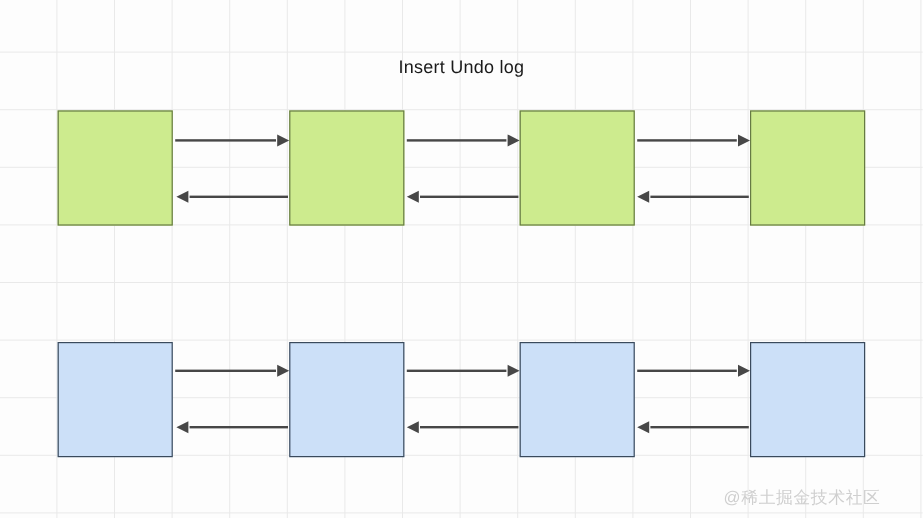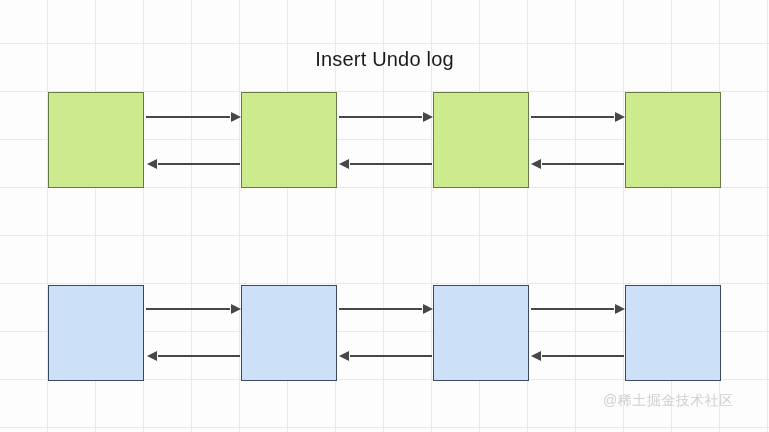--- a/index.html
+++ b/index.html
@@ -18,21 +18,21 @@
     background-image:
       linear-gradient(to right, #e9e9e9 1px, transparent 1px),
       linear-gradient(to bottom, #e9e9e9 1px, transparent 1px);
     background-size: 48px 48px;
     background-position: -1px -5px;
     overflow: hidden;
   }
   .diagram-title {
     position: absolute;
     text-align: center;
-    font-size: 20px;
+    font-size: 15px;
     color: #1a1a1a;
     letter-spacing: 0.2px;
     white-space: nowrap;
   }
   .node-box {
     position: absolute;
     box-sizing: border-box;
     border-width: 1.4px;
     border-style: solid;
   }
@@ -67,20 +67,21 @@
     left: -1px;
     transform: translate(-100%, -50%);
     border-right: 10px solid #474747;
   }
   .watermark {
     position: absolute;
     font-size: 14px;
     color: #cfcfcf;
     white-space: nowrap;
     letter-spacing: 0.5px;
+    margin-top: 14px;
   }
 </style>
 </head>
 <body>
 
 <div id="canvas">
 
   <div class="diagram-title" style="left:0; width:769px; top:48px;">Insert Undo log</div>
 
   <div class="node-box node-green" style="left:48px; top:92px; width:96px; height:96px;"></div>

